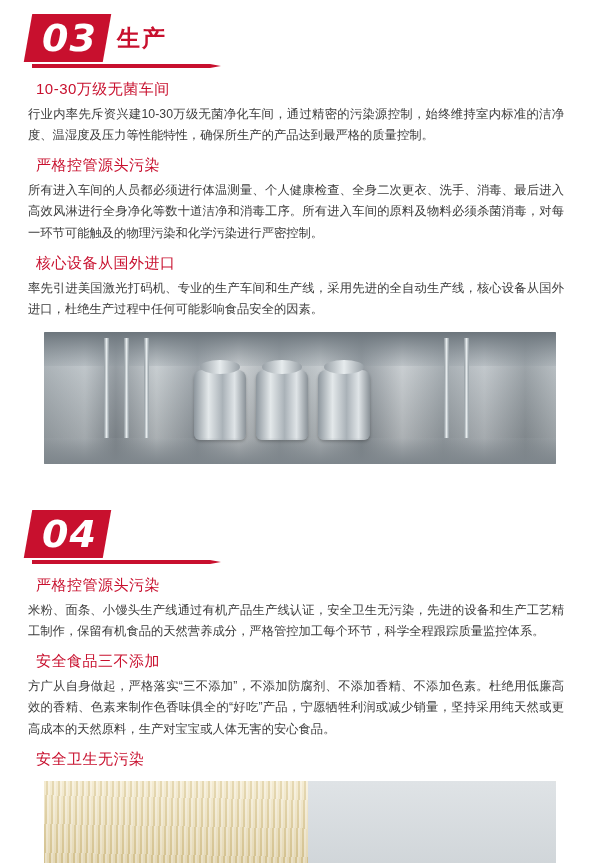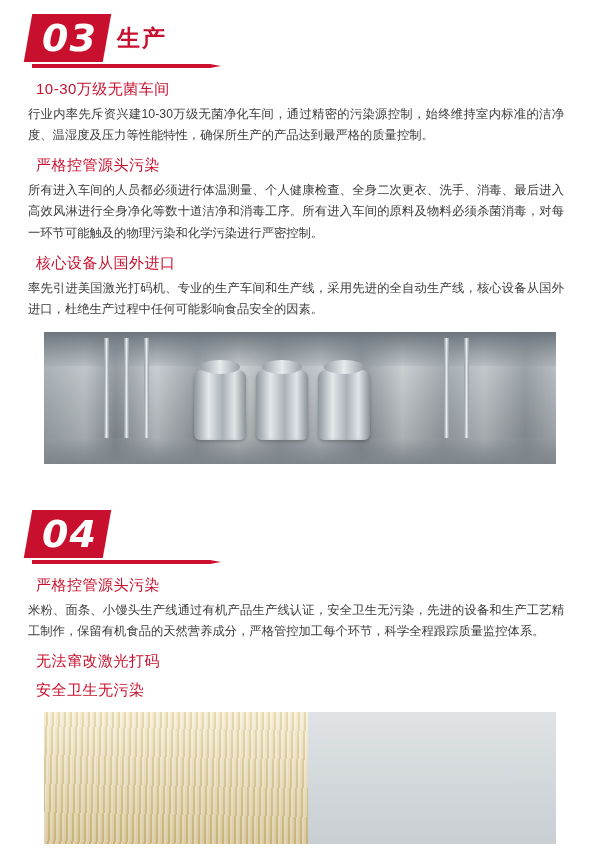--- a/index.html
+++ b/index.html
@@ -225,21 +225,22 @@
       <div class="badge-num">
         <span>04</span>
       </div>
     </div>
     <div class="badge-underline"></div>
   </div>
 
   <div class="sub-title">严格控管源头污染</div>
   <p class="para">米粉、面条、小馒头生产线通过有机产品生产线认证，安全卫生无污染，先进的设备和生产工艺精工制作，保留有机食品的天然营养成分，严格管控加工每个环节，科学全程跟踪质量监控体系。</p>
 
-  <div class="sub-title">无法窜改激光打码</div>
+  <div class="sub-title">安全食品三不添加</div>
+  <p class="para">方广从自身做起，严格落实“三不添加”，不添加防腐剂、不添加香精、不添加色素。杜绝用低廉高效的香精、色素来制作色香味俱全的“好吃”产品，宁愿牺牲利润或减少销量，坚持采用纯天然或更高成本的天然原料，生产对宝宝或人体无害的安心食品。</p>
 
   <div class="sub-title">安全卫生无污染</div>
 
   <div class="photo photo-noodle">
     <div class="noodles"></div>
     <div class="worker-bg">
       
       
     </div>
   </div>

